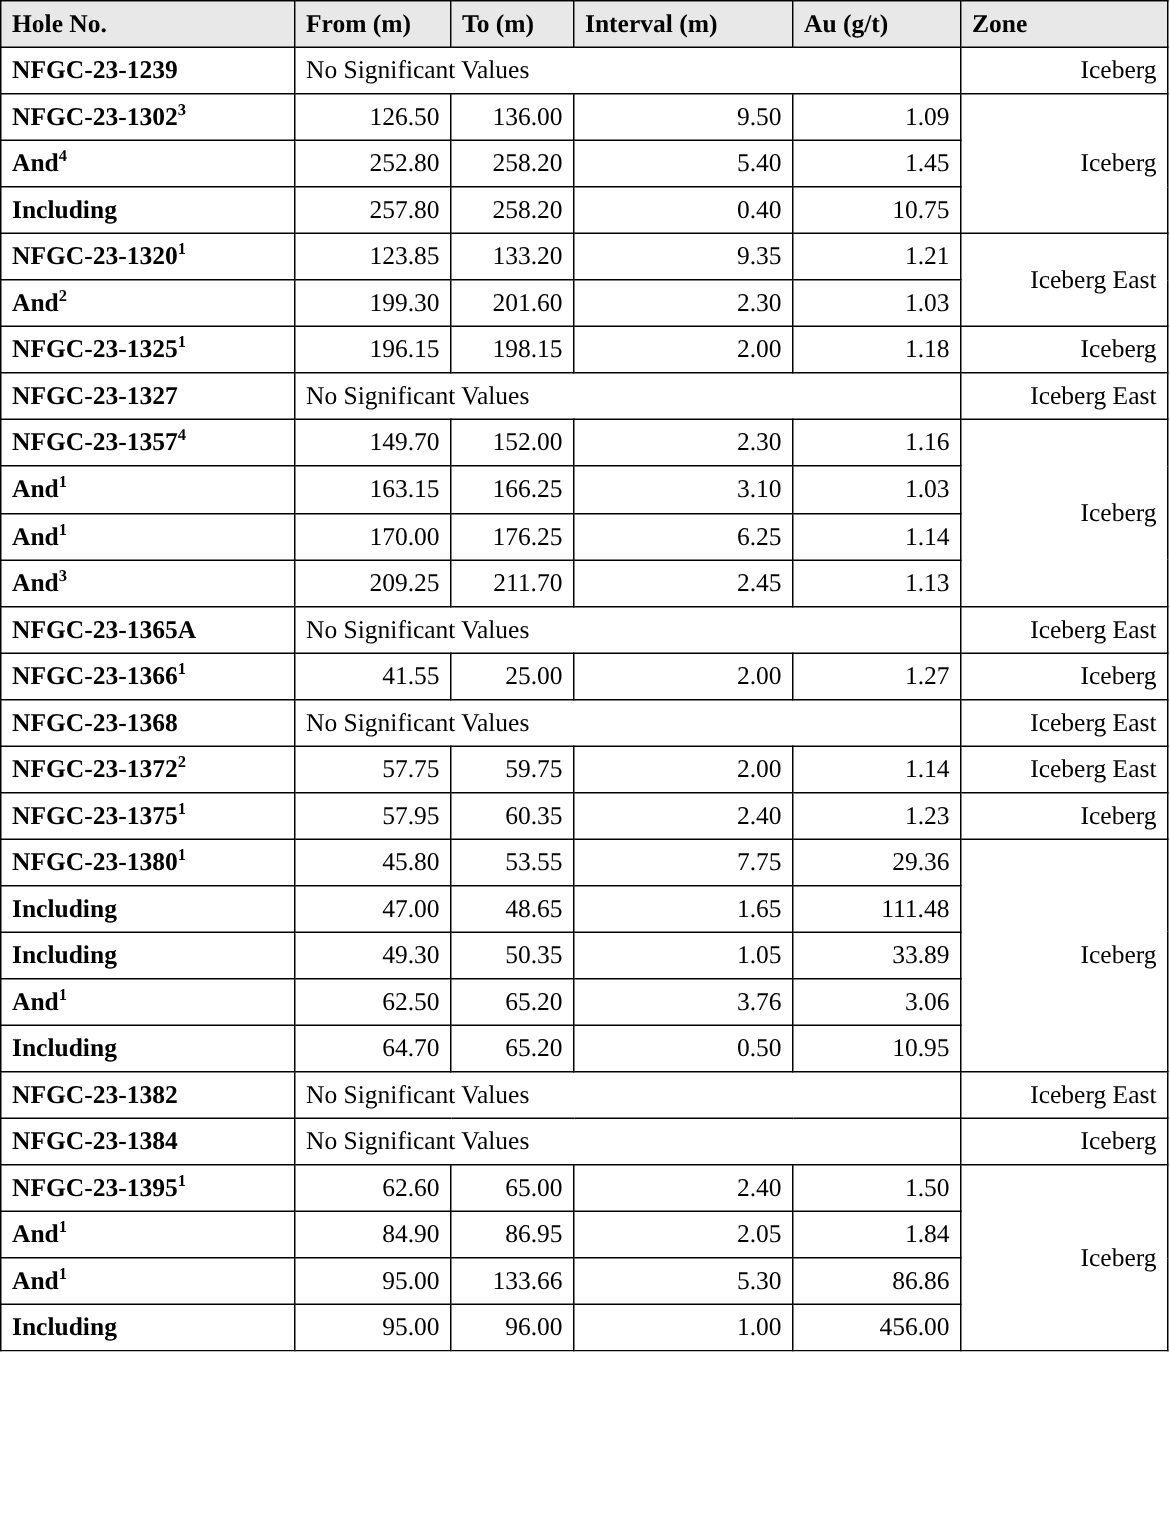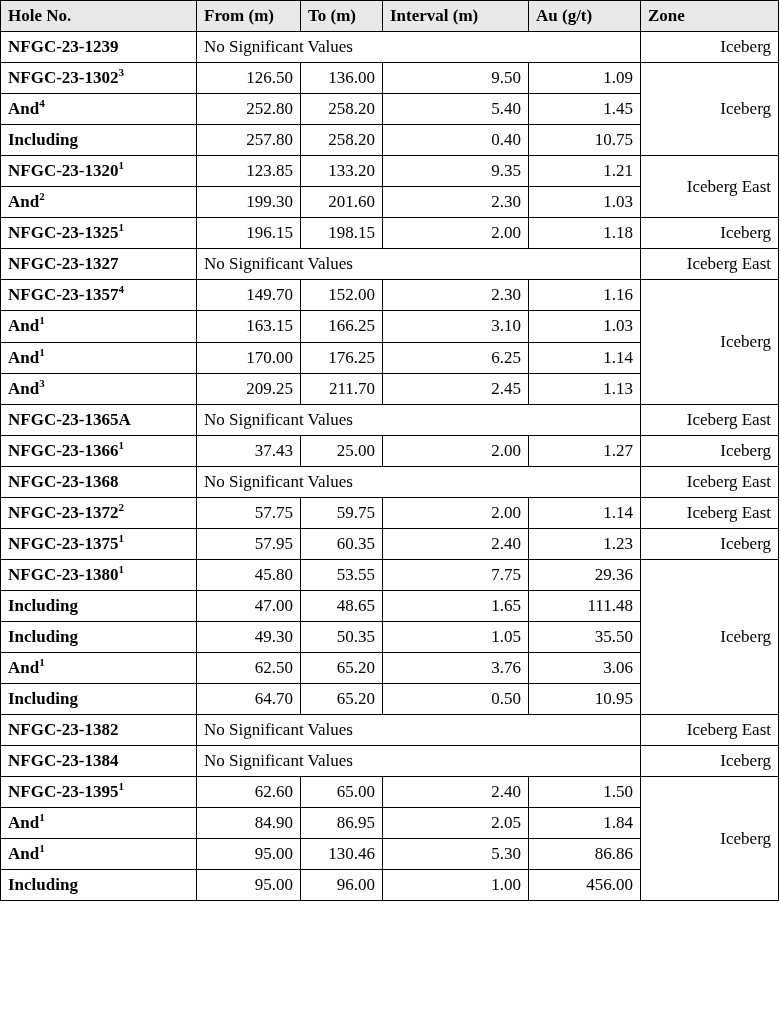--- a/index.html
+++ b/index.html
@@ -169,21 +169,21 @@
         <td class="num">2.45</td>
         <td class="num">1.13</td>
       </tr>
       <tr>
         <td class="hole">NFGC-23-1365A</td>
         <td class="nsv" colspan="4">No Significant Values</td>
         <td class="zone">Iceberg East</td>
       </tr>
       <tr>
         <td class="hole">NFGC-23-1366<sup>1</sup></td>
-        <td class="num">37.43</td>
+        <td class="num">41.55</td>
         <td class="num">25.00</td>
         <td class="num">2.00</td>
         <td class="num">1.27</td>
         <td class="zone">Iceberg</td>
       </tr>
       <tr>
         <td class="hole">NFGC-23-1368</td>
         <td class="nsv" colspan="4">No Significant Values</td>
         <td class="zone">Iceberg East</td>
       </tr>
@@ -216,21 +216,21 @@
         <td class="num">47.00</td>
         <td class="num">48.65</td>
         <td class="num">1.65</td>
         <td class="num">111.48</td>
       </tr>
       <tr>
         <td class="hole">Including</td>
         <td class="num">49.30</td>
         <td class="num">50.35</td>
         <td class="num">1.05</td>
-        <td class="num">35.50</td>
+        <td class="num">33.89</td>
       </tr>
       <tr>
         <td class="hole">And<sup>1</sup></td>
         <td class="num">62.50</td>
         <td class="num">65.20</td>
         <td class="num">3.76</td>
         <td class="num">3.06</td>
       </tr>
       <tr>
         <td class="hole">Including</td>
@@ -260,21 +260,21 @@
       <tr>
         <td class="hole">And<sup>1</sup></td>
         <td class="num">84.90</td>
         <td class="num">86.95</td>
         <td class="num">2.05</td>
         <td class="num">1.84</td>
       </tr>
       <tr>
         <td class="hole">And<sup>1</sup></td>
         <td class="num">95.00</td>
-        <td class="num">130.46</td>
+        <td class="num">133.66</td>
         <td class="num">5.30</td>
         <td class="num">86.86</td>
       </tr>
       <tr>
         <td class="hole">Including</td>
         <td class="num">95.00</td>
         <td class="num">96.00</td>
         <td class="num">1.00</td>
         <td class="num">456.00</td>
       </tr>

